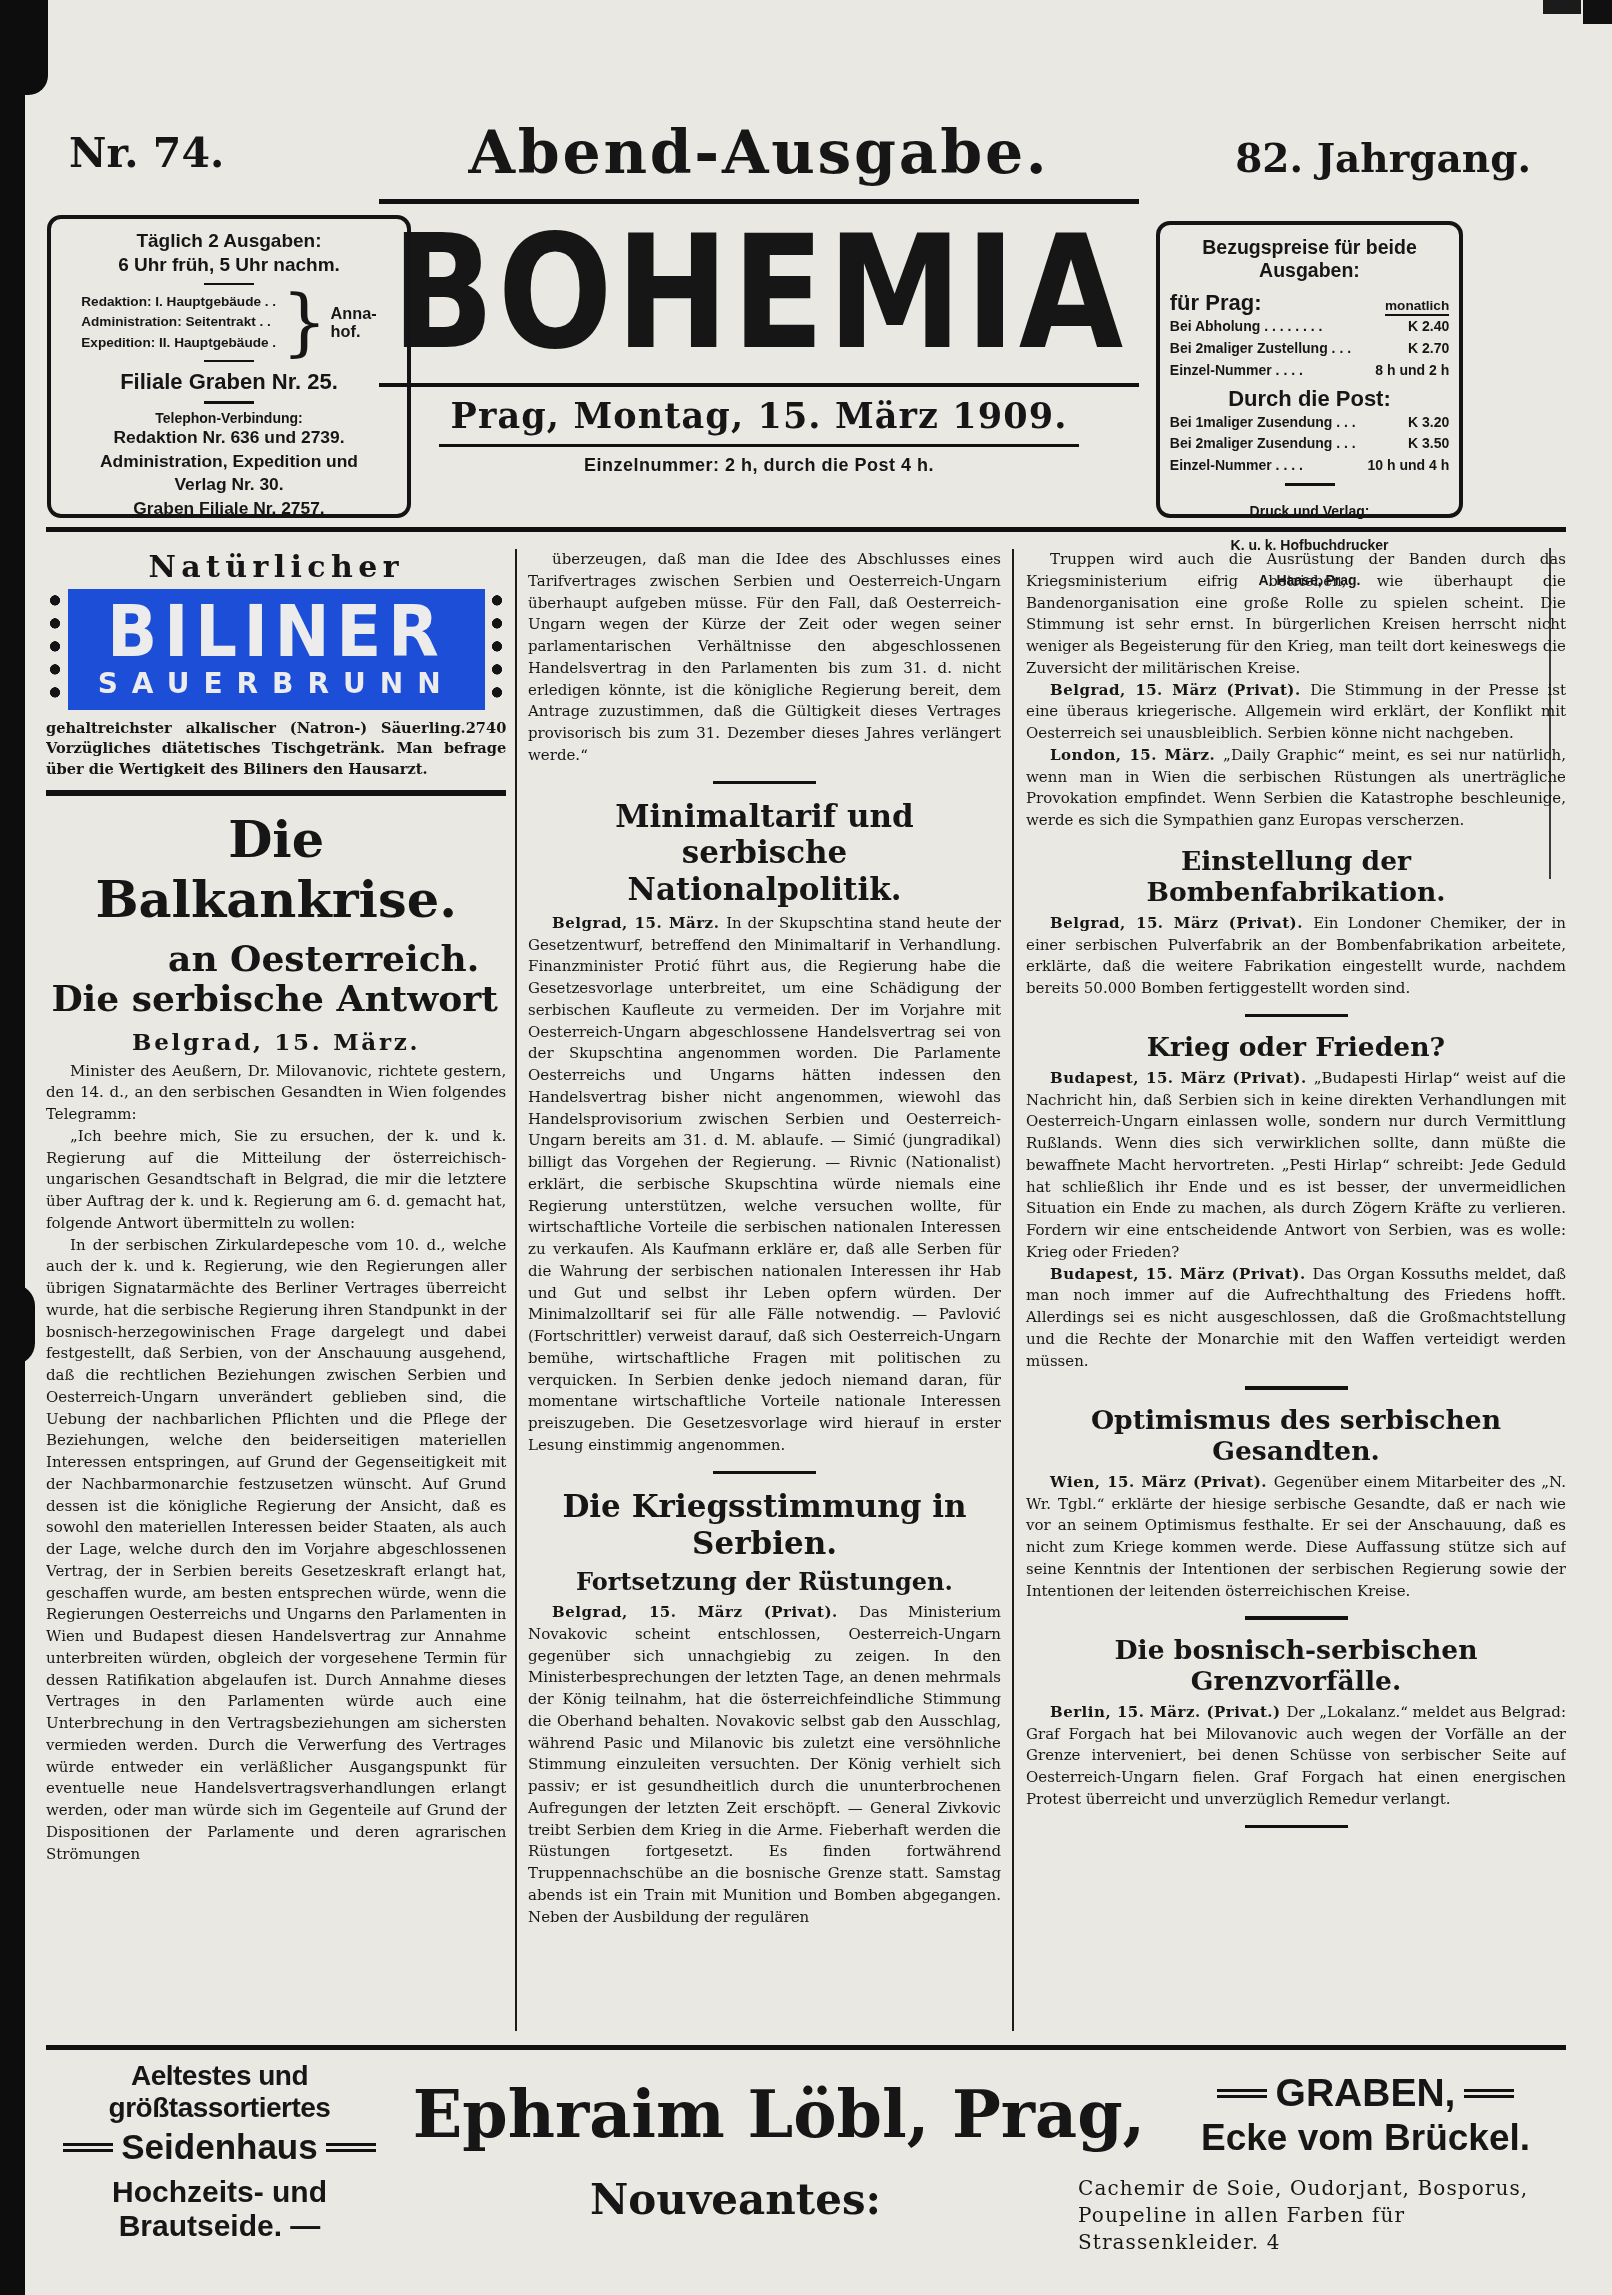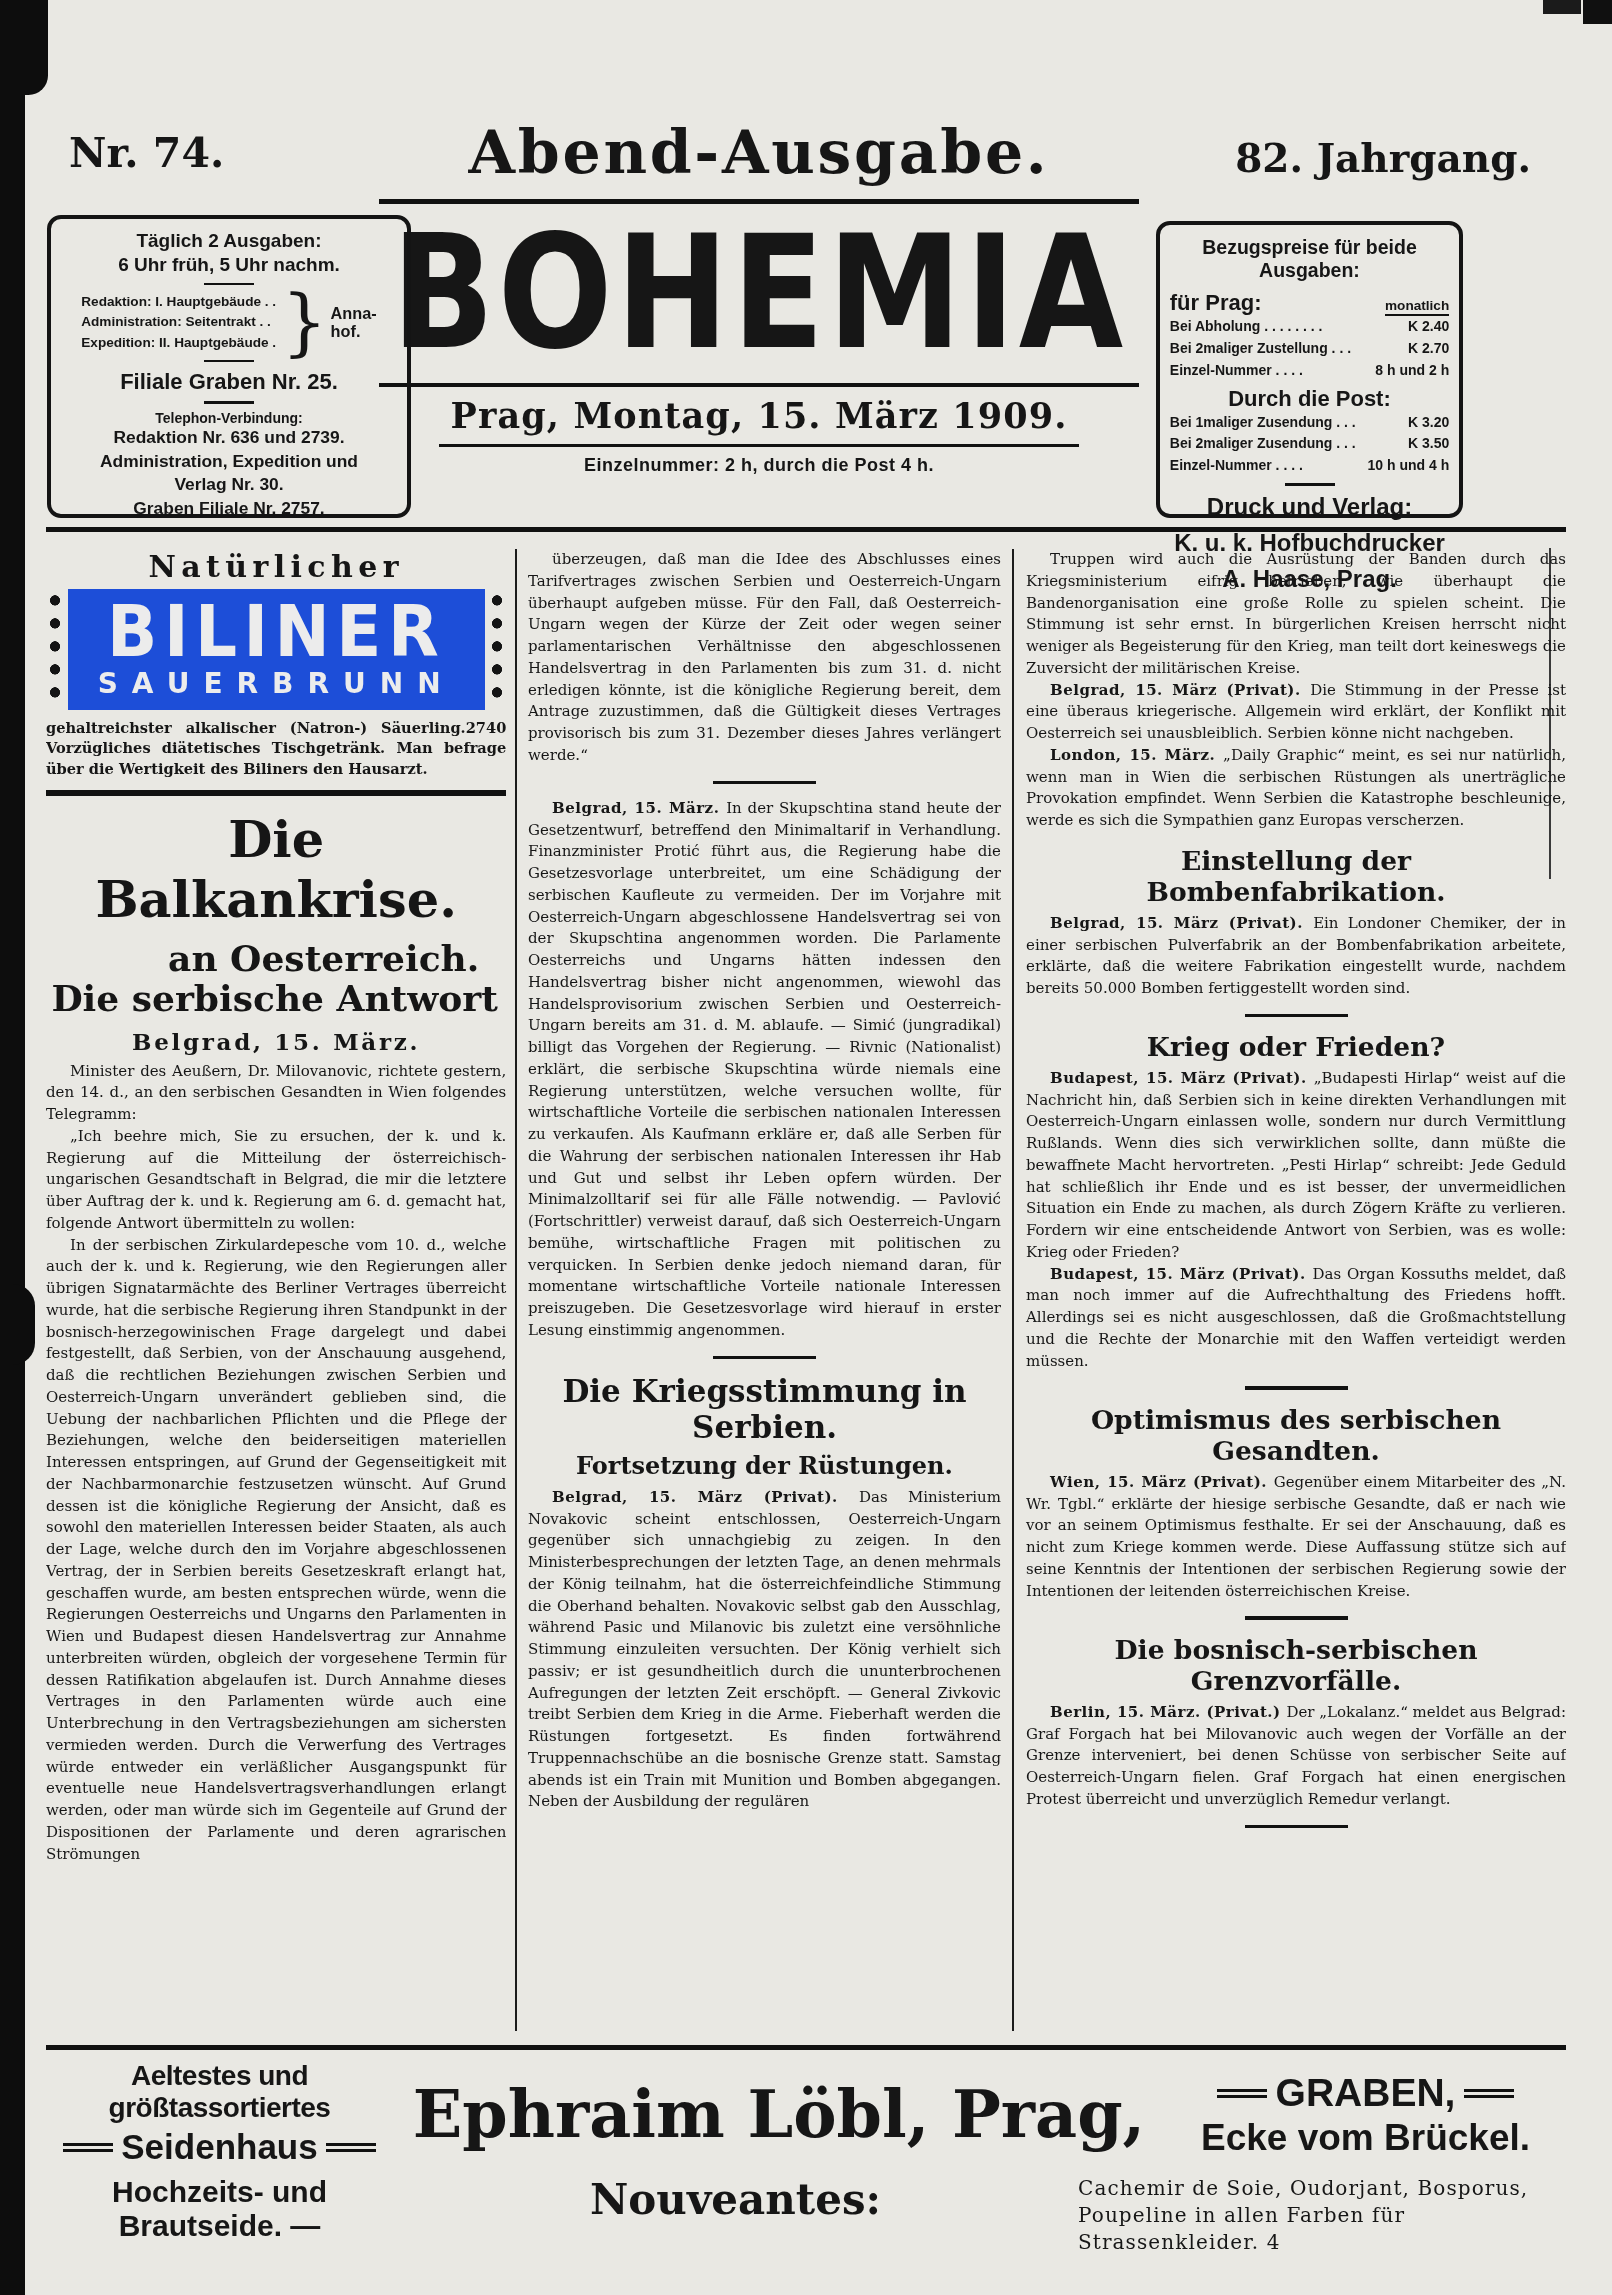--- a/index.html
+++ b/index.html
@@ -40,21 +40,21 @@
   .brace-note{font-size:16.3px;line-height:1.15;}
   .filiale{font-size:22px;margin-top:1.1px;}
   .phone-h{font-size:14px;margin-top:1.1px;}
   .phone-l{font-size:17.4px;line-height:1.35;}
   .rb-h{font-size:19.5px;line-height:1.2;}
   .rb-prag-row{display:flex;justify-content:space-between;align-items:flex-end;margin-top:7.6px;}
   .rb-prag{font-size:22px;}
   .rb-month{font-size:13.6px;border-bottom:2.2px solid #111;padding-bottom:1.1px;}
   .price-row{display:flex;justify-content:space-between;font-size:14px;line-height:1.55;text-align:left;}
   .rb-post{font-size:22px;margin-top:4.3px;}
-  .rb-pub{font-size:24px;line-height:1.25;margin-top:6px;}
+  .rb-pub{font-size:14px;line-height:1.25;margin-top:17px;}
 
   .page-rule{position:absolute;left:46px;top:527px;width:1520px;height:4.9px;background:#111;}
   .edge-rule{position:absolute;left:1549px;top:548px;width:1.6px;height:331px;background:#3a3a3a;}
 
   
   .cols{position:absolute;left:46px;top:549px;width:1520px;height:1482px;display:flex;}
   .col{box-sizing:border-box;overflow:hidden;height:100%;}
   .col1{width:471px;padding-right:8.7px;border-right:2.2px solid #1c1c1c;}
   .col2{width:497px;padding:0 11px;border-right:2.2px solid #1c1c1c;}
   .col3{flex:1;padding-left:12px;}
@@ -212,20 +212,21 @@
         <div class="dateline">Belgrad, 15. März.</div>
         <p class="body-para">Minister des Aeußern, Dr. Milovanovic, richtete gestern, den 14. d., an den serbischen Gesandten in Wien folgendes Telegramm:</p>
         <p class="body-para">„Ich beehre mich, Sie zu ersuchen, der k. und k. Regierung auf die Mitteilung der österreichisch-ungarischen Gesandtschaft in Belgrad, die mir die letztere über Auftrag der k. und k. Regierung am 6. d. gemacht hat, folgende Antwort übermitteln zu wollen:</p>
         <p class="body-para">In der serbischen Zirkulardepesche vom 10. d., welche auch der k. und k. Regierung, wie den Regierungen aller übrigen Signatarmächte des Berliner Vertrages überreicht wurde, hat die serbische Regierung ihren Standpunkt in der bosnisch-herzegowinischen Frage dargelegt und dabei festgestellt, daß Serbien, von der Anschauung ausgehend, daß die rechtlichen Beziehungen zwischen Serbien und Oesterreich-Ungarn unverändert geblieben sind, die Uebung der nachbarlichen Pflichten und die Pflege der Beziehungen, welche den beiderseitigen materiellen Interessen entspringen, auf Grund der Gegenseitigkeit mit der Nachbarmonarchie festzusetzen wünscht. Auf Grund dessen ist die königliche Regierung der Ansicht, daß es sowohl den materiellen Interessen beider Staaten, als auch der Lage, welche durch den im Vorjahre abgeschlossenen Vertrag, der in Serbien bereits Gesetzeskraft erlangt hat, geschaffen wurde, am besten entsprechen würde, wenn die Regierungen Oesterreichs und Ungarns den Parlamenten in Wien und Budapest diesen Handelsvertrag zur Annahme unterbreiten würden, obgleich der vorgesehene Termin für dessen Ratifikation abgelaufen ist. Durch Annahme dieses Vertrages in den Parlamenten würde auch eine Unterbrechung in den Vertragsbeziehungen am sichersten vermieden werden. Durch die Verwerfung des Vertrages würde entweder ein verläßlicher Ausgangspunkt für eventuelle neue Handelsvertragsverhandlungen erlangt werden, oder man würde sich im Gegenteile auf Grund der Dispositionen der Parlamente und deren agrarischen Strömungen</p>
       </div>
   </div>
   <div class="col col2">
     <div>
         <p class="body-para">überzeugen, daß man die Idee des Abschlusses eines Tarifvertrages zwischen Serbien und Oesterreich-Ungarn überhaupt aufgeben müsse. Für den Fall, daß Oesterreich-Ungarn wegen der Kürze der Zeit oder wegen seiner parlamentarischen Verhältnisse den abgeschlossenen Handelsvertrag in den Parlamenten bis zum 31. d. nicht erledigen könnte, ist die königliche Regierung bereit, dem Antrage zuzustimmen, daß die Gültigkeit dieses Vertrages provisorisch bis zum 31. Dezember dieses Jahres verlängert werde.“</p>
         <div class="divider"></div>
+        <div class="h-md">Minimaltarif und serbische Nationalpolitik.</div>
         <p class="body-para"><strong class="para-lead">Belgrad, 15. März. </strong>In der Skupschtina stand heute der Gesetzentwurf, betreffend den Minimaltarif in Verhandlung. Finanzminister Protić führt aus, die Regierung habe die Gesetzesvorlage unterbreitet, um eine Schädigung der serbischen Kaufleute zu vermeiden. Der im Vorjahre mit Oesterreich-Ungarn abgeschlossene Handelsvertrag sei von der Skupschtina angenommen worden. Die Parlamente Oesterreichs und Ungarns hätten indessen den Handelsvertrag bisher nicht angenommen, wiewohl das Handelsprovisorium zwischen Serbien und Oesterreich-Ungarn bereits am 31. d. M. ablaufe. — Simić (jungradikal) billigt das Vorgehen der Regierung. — Rivnic (Nationalist) erklärt, die serbische Skupschtina würde niemals eine Regierung unterstützen, welche versuchen wollte, für wirtschaftliche Vorteile die serbischen nationalen Interessen zu verkaufen. Als Kaufmann erkläre er, daß alle Serben für die Wahrung der serbischen nationalen Interessen ihr Hab und Gut und selbst ihr Leben opfern würden. Der Minimalzolltarif sei für alle Fälle notwendig. — Pavlović (Fortschrittler) verweist darauf, daß sich Oesterreich-Ungarn bemühe, wirtschaftliche Fragen mit politischen zu verquicken. In Serbien denke jedoch niemand daran, für momentane wirtschaftliche Vorteile nationale Interessen preiszugeben. Die Gesetzesvorlage wird hierauf in erster Lesung einstimmig angenommen.</p>
         <div class="divider"></div>
         <div class="h-md">Die Kriegsstimmung in Serbien.</div>
         <div class="subhead">Fortsetzung der Rüstungen.</div>
         <p class="body-para"><strong class="para-lead">Belgrad, 15. März (Privat). </strong>Das Ministerium Novakovic scheint entschlossen, Oesterreich-Ungarn gegenüber sich unnachgiebig zu zeigen. In den Ministerbesprechungen der letzten Tage, an denen mehrmals der König teilnahm, hat die österreichfeindliche Stimmung die Oberhand behalten. Novakovic selbst gab den Ausschlag, während Pasic und Milanovic bis zuletzt eine versöhnliche Stimmung einzuleiten versuchten. Der König verhielt sich passiv; er ist gesundheitlich durch die ununterbrochenen Aufregungen der letzten Zeit erschöpft. — General Zivkovic treibt Serbien dem Krieg in die Arme. Fieberhaft werden die Rüstungen fortgesetzt. Es finden fortwährend Truppennachschübe an die bosnische Grenze statt. Samstag abends ist ein Train mit Munition und Bomben abgegangen. Neben der Ausbildung der regulären</p>
       </div>
   </div>
   <div class="col col3">
     <div>
         <p class="body-para">Truppen wird auch die Ausrüstung der Banden durch das Kriegsministerium eifrig betrieben, wie überhaupt die Bandenorganisation eine große Rolle zu spielen scheint. Die Stimmung ist sehr ernst. In bürgerlichen Kreisen herrscht nicht weniger als Begeisterung für den Krieg, man teilt dort keineswegs die Zuversicht der militärischen Kreise.</p>

